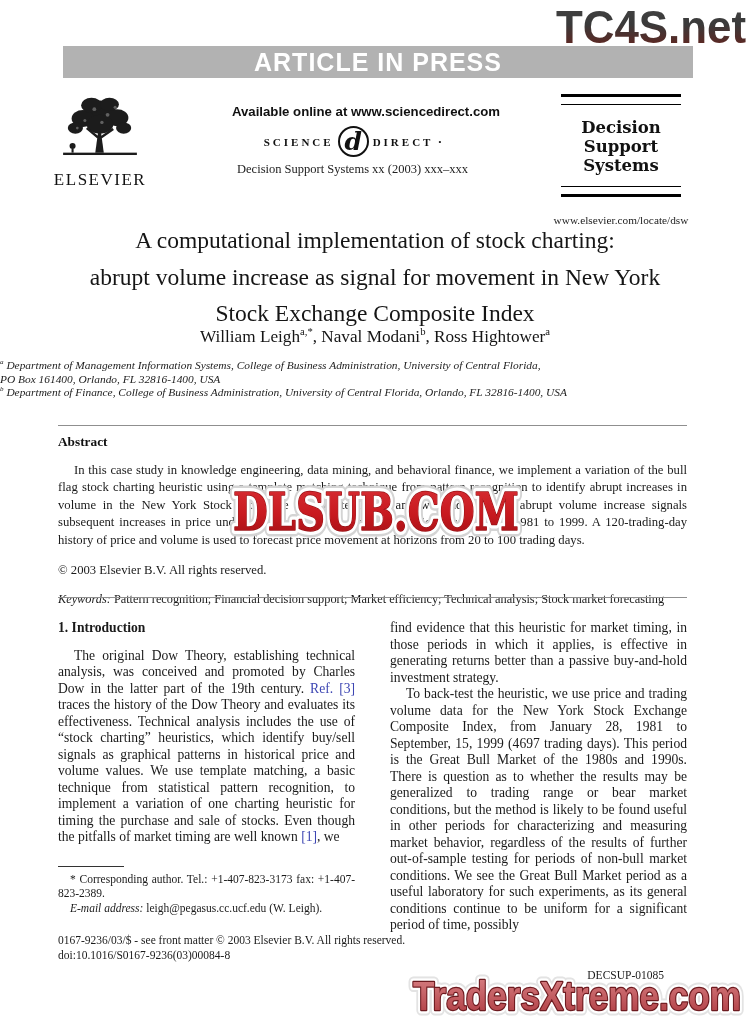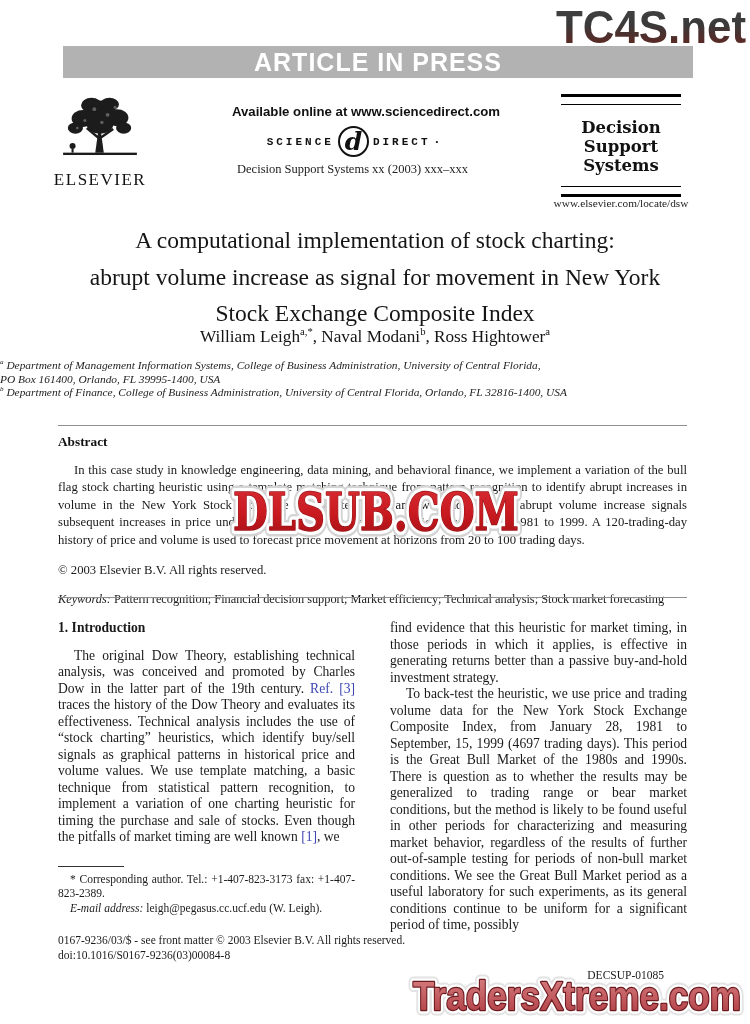--- a/index.html
+++ b/index.html
@@ -17,37 +17,37 @@
   .wm-top{right:0;top:0;width:198px;height:56px;}
   .wm-mid{left:224px;top:480px;width:304px;height:66px;}
   .wm-bot{right:2px;bottom:2px;width:342px;height:52px;}
 
   
   .logo-block{left:52px;top:94px;width:96px;text-align:center;}
   .elsevier-word{font-size:17px;letter-spacing:1.5px;color:#111;margin-top:2px;}
   .center-block{left:205px;top:104px;width:295px;text-align:center;}
   .avail{font-family:"Liberation Sans",sans-serif;font-weight:bold;font-size:13.2px;color:#111;text-align:right;}
   .sd-row{margin-top:7px;display:flex;align-items:center;justify-content:center;gap:4px;}
-  .sd-word{font-family:Liberation Mono, monospace;font-weight:bold;font-size:11px;
+  .sd-word{font-family:Liberation Serif, serif;font-weight:bold;font-size:11px;
            letter-spacing:3px;color:#111;text-align:center;}
   .sd-circle{width:27px;height:27px;border:2.5px solid #111;border-radius:50%;
              display:inline-flex;align-items:center;justify-content:center;
              font-family:"DejaVu Serif",serif;font-style:italic;font-weight:bold;
              font-size:25px;color:#111;line-height:1;}
   .sd-reg{font-family:"Liberation Sans",sans-serif;font-size:8px;color:#111;
           vertical-align:6px;margin-left:1px;}
   .cite{margin-top:5px;font-size:12.5px;color:#222;}
   .journal-block{left:550px;top:94px;width:142px;text-align:center;}
   .rule-thick-thin{height:7px;border-top:3px solid #000;border-bottom:1px solid #000;
                    width:120px;margin:0 auto;}
   .rule-thin-thick{height:7px;border-top:1px solid #000;border-bottom:3px solid #000;
                    width:120px;margin:0 auto;}
   .journal-name{font-family:"DejaVu Serif",serif;font-weight:600;font-size:16.5px;
                 line-height:19px;color:#111;margin:13px 0 11px;}
-  .journal-url{font-size:11.3px;color:#222;margin-top:0;}
+  .journal-url{font-size:11.3px;color:#222;margin-top:17px;}
 
   
   .title{left:0;top:222px;width:750px;text-align:center;font-size:23.5px;
          line-height:36.5px;color:#151515;}
   .authors{left:0;top:327px;width:750px;text-align:center;font-size:17.2px;color:#151515;}
   .affils{left:0;top:359px;width:750px;text-align:left;font-style:italic;
           font-size:11.4px;line-height:13.6px;color:#222;}
 
   
   .hrule{height:1px;background:#8f8f8f;}
@@ -155,21 +155,21 @@
   </div>
 
   <div class="abs title">
     <div>A computational implementation of stock charting:</div>
     <div>abrupt volume increase as signal for movement in New York</div>
     <div>Stock Exchange Composite Index</div>
   </div>
   <div class="abs authors"><span>William Leigh</span><sup>a,*</sup><span>, Naval Modani</span><sup>b</sup><span>, Ross Hightower</span><sup>a</sup></div>
   <div class="abs affils">
     <div><sup>a</sup><span> Department of Management Information Systems, College of Business Administration, University of Central Florida,</span></div>
-    <div><span>PO Box 161400, Orlando, FL 39995-1400, USA</span></div>
+    <div><span>PO Box 161400, Orlando, FL 32816-1400, USA</span></div>
     <div><sup>b</sup><span> Department of Finance, College of Business Administration, University of Central Florida, Orlando, FL 32816-1400, USA</span></div>
   </div>
 
   <div class="abs hrule rule-abs-top"></div>
   <div class="abs abstract-block">
     <div class="abstract-head">Abstract</div>
     <p class="abstract-body">In this case study in knowledge engineering, data mining, and behavioral finance, we implement a variation of the bull flag stock charting heuristic using a template matching technique from pattern recognition to identify abrupt increases in volume in the New York Stock Exchange Composite Index, and we find that this abrupt volume increase signals subsequent increases in price under certain conditions during the period studied from 1981 to 1999. A 120-trading-day history of price and volume is used to forecast price movement at horizons from 20 to 100 trading days.</p>
     <div class="copyright">© 2003 Elsevier B.V. All rights reserved.</div>
     <div class="keywords"><span class="ital">Keywords:</span><span> Pattern recognition; Financial decision support; Market efficiency; Technical analysis; Stock market forecasting</span></div>
   </div>

